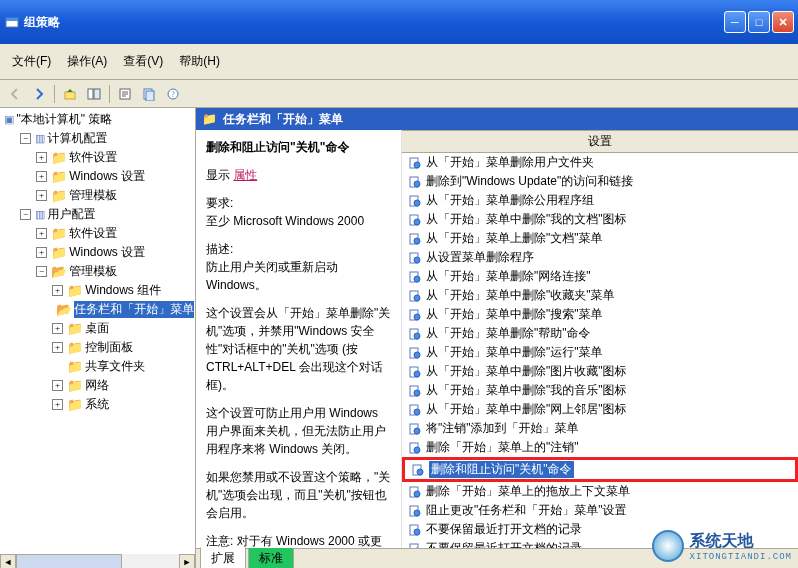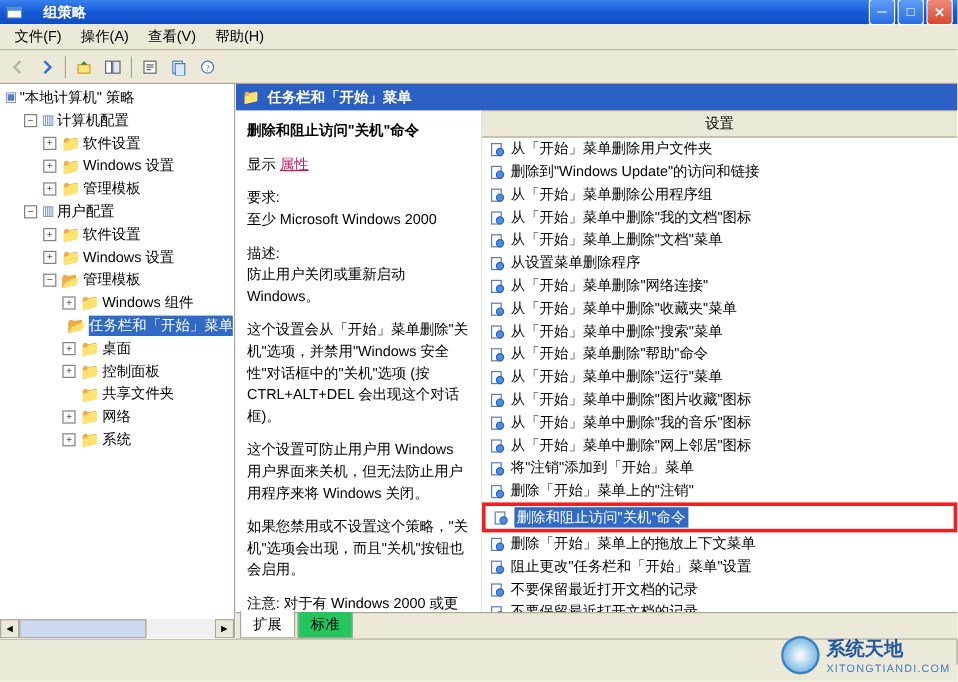--- a/index.html
+++ b/index.html
@@ -1,26 +1,26 @@
 <!DOCTYPE html>
 <html><head>
 <meta charset="utf-8">
 <style>
 * { box-sizing: border-box; margin: 0; padding: 0; }
 body { font-family: "SimSun", "宋体", Tahoma, sans-serif; font-size: 12px; background: #ece9d8; width: 798px; height: 568px; overflow: hidden; position: relative; }
 
-.titlebar { height: 20px; background: linear-gradient(to bottom, #3a81f0, #1659d6 50%, #0f4dc4); display: flex; align-items: center; padding: 0 4px; color: #fff; font-weight: bold; gap: 12px; }
+.titlebar { height: 44px; background: linear-gradient(to bottom, #3a81f0, #1659d6 50%, #0f4dc4); display: flex; align-items: center; padding: 0 4px; color: #fff; font-weight: bold; }
 .titlebar .icon { width: 16px; height: 16px; margin-right: 4px; display: inline-flex; align-items: center; justify-content: center; }
 .titlebar .title { flex: 1; }
 .window-controls { display: flex; gap: 2px; }
 .window-controls .btn { width: 22px; height: 22px; border: 1px solid #fff; border-radius: 3px; display: flex; align-items: center; justify-content: center; font-weight: bold; color: #fff; font-family: Tahoma; font-size: 11px; }
 .window-controls .min, .window-controls .max { background: linear-gradient(#5e9cf7,#2b6ee0); }
 .window-controls .close { background: linear-gradient(#f08b7b,#d9472b); }
 
-.menubar { height: 22px; background: #ece9d8; border-bottom: 1px solid #aca899; display: flex; align-items: center; padding: 0 4px; }
+.menubar { height: 36px; background: #ece9d8; border-bottom: 1px solid #aca899; display: flex; align-items: center; padding: 0 4px; }
 .menubar .menu-item { padding: 2px 8px; }
 
 .toolbar { height: 28px; background: #ece9d8; border-bottom: 1px solid #aca899; display: flex; align-items: center; padding: 0 4px; gap: 2px; }
 .toolbar .tool-btn { width: 22px; height: 22px; display: flex; align-items: center; justify-content: center; border: 1px solid transparent; }
 .toolbar .sep { width: 1px; height: 18px; background: #aca899; margin: 0 2px; }
 .toolbar .disabled { opacity: 0.4; }
 
 .content { display: flex; height: 462px; background: #fff; }
 .tree-pane { width: 196px; border-right: 1px solid #aca899; overflow: auto; padding: 2px 0; background: #fff; position: relative; }
 .tree ul { list-style: none; padding-left: 16px; }
@@ -57,21 +57,21 @@
 .tabs .tab.active { background: #fff; border-top: 1px solid #fff; margin-top: -1px; }
 
 .statusbar { height: 22px; background: #ece9d8; border-top: 1px solid #aca899; display: flex; align-items: center; }
 .statusbar .panel { flex: 1; border-right: 1px solid #aca899; height: 100%; }
 .h-scrollbar { position: absolute; bottom: 0; left: 0; right: 0; height: 16px; background: #ece9d8; display: flex; }
 .h-scrollbar .arrow { width: 16px; height: 16px; border: 1px solid #aca899; background: #ece9d8; display: flex; align-items: center; justify-content: center; font-size: 9px; }
 .h-scrollbar .track { flex: 1; background: #f0f0f0; position: relative; }
 .h-scrollbar .thumb { position: absolute; left: 0; top: 0; bottom: 0; background: #cdd9ee; border: 1px solid #aca899; }
 .tree-pane .h-scrollbar .thumb { width: 65%; }
 
-.watermark { position: absolute; right: 6px; bottom: 6px; display: flex; align-items: center; gap: 6px; font-family: Liberation Sans, sans-serif; }
+.watermark { position: absolute; right: 6px; bottom: 6px; display: flex; align-items: center; gap: 6px; font-family: Liberation Mono, monospace; }
 .watermark .logo { width: 32px; height: 32px; border-radius: 50%; background: radial-gradient(#fff,#4aa0d8); border: 2px solid #3b82c4; }
 .watermark .txt-main { font-size: 16px; font-weight: bold; color: #22569e; }
 .watermark .txt-sub { font-size: 9px; color: #3a7bbd; letter-spacing: 1px; text-align: right; }
 
 svg { display: block; }
 </style>
 </head>
 <body>
 
 <div class="titlebar">

